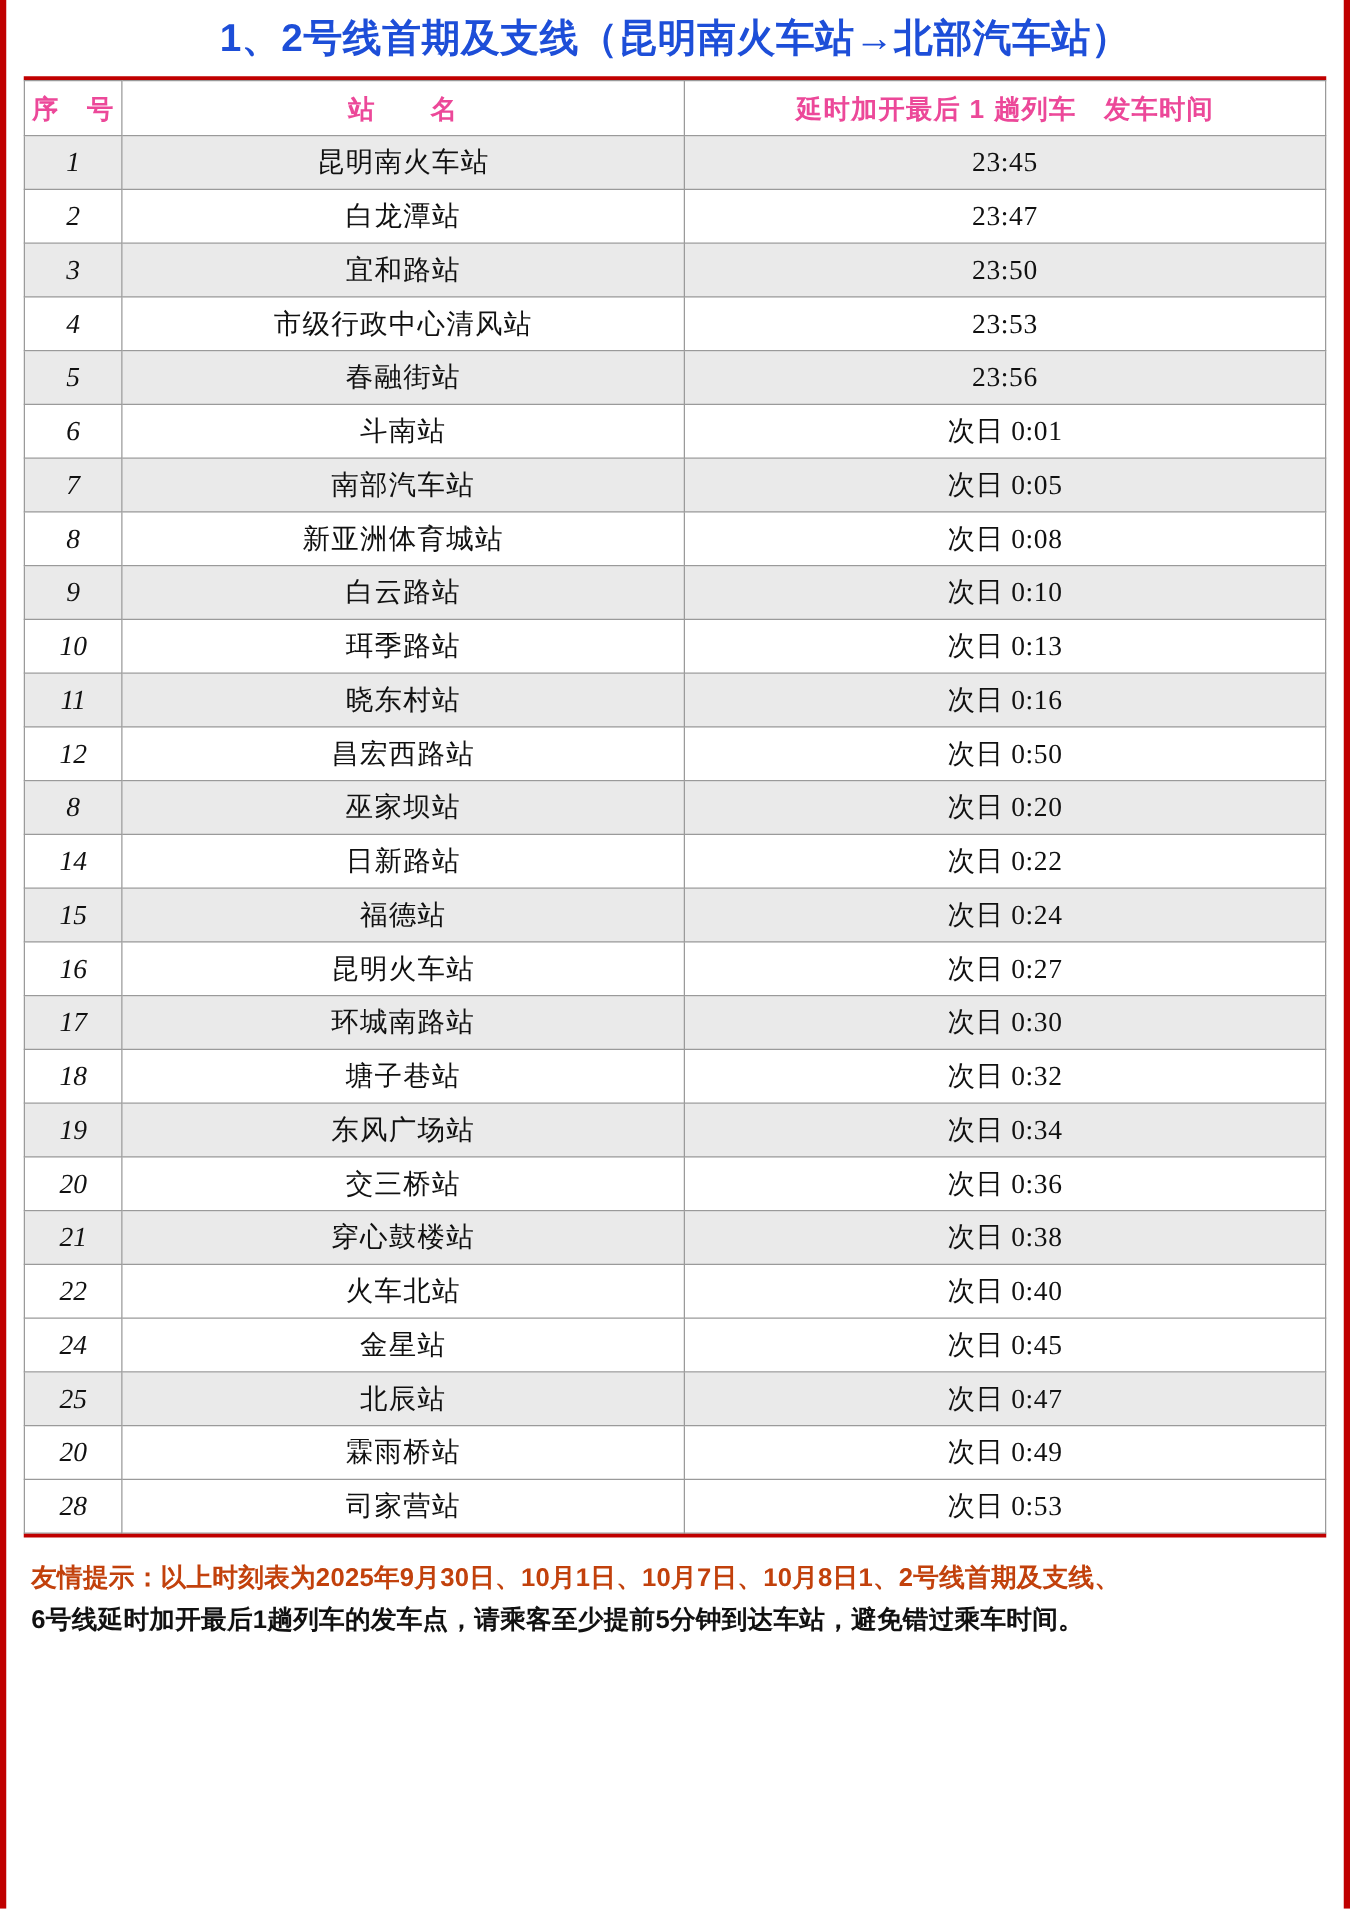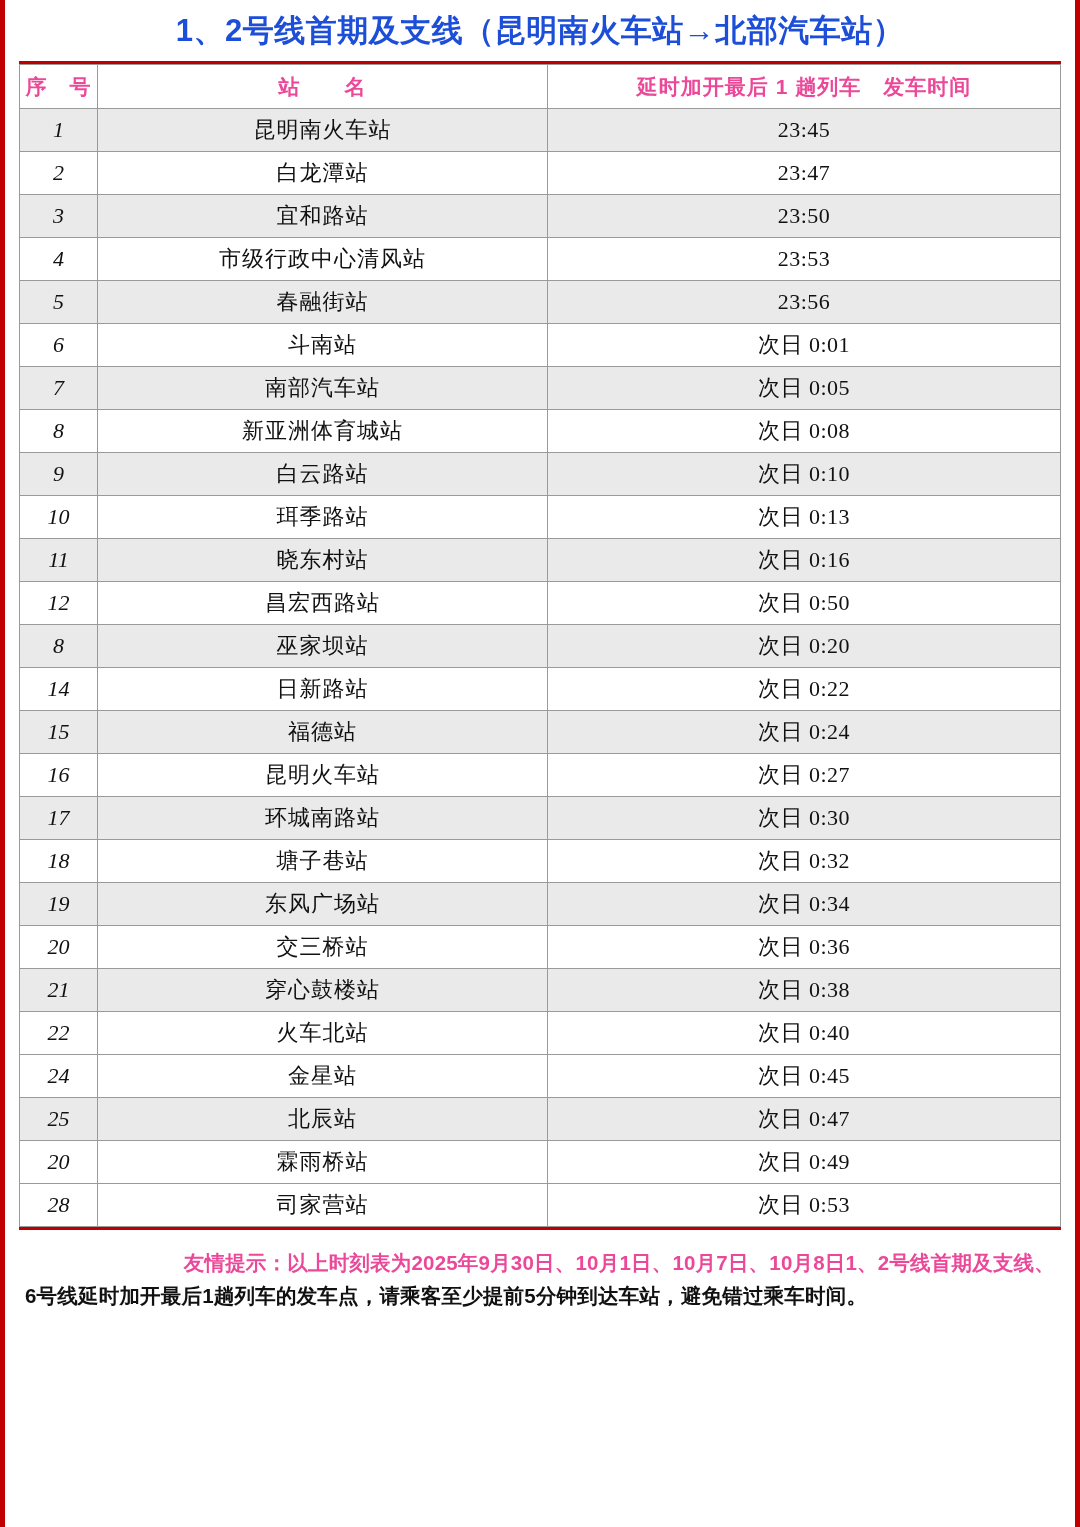--- a/index.html
+++ b/index.html
@@ -88,21 +88,21 @@
     border-top: 3px solid #c00000;
     margin-top: 0;
     padding: 16px 6px 0 6px;
     font-family: "Liberation Sans", "DejaVu Sans", sans-serif;
     font-weight: bold;
     font-size: 20.5px;
     line-height: 1.62;
     color: #111111;
     letter-spacing: 0.2px;
   }
-  .note .lead { color: #ec4899; text-align: right; }
+  .note .lead { color: #c2410c; }
 </style>
 </head>
 <body>
 
 <div class="page">
 
   <div class="title-bar">
     <div class="title-text">1、2号线首期及支线（昆明南火车站→北部汽车站）</div>
   </div>
 

